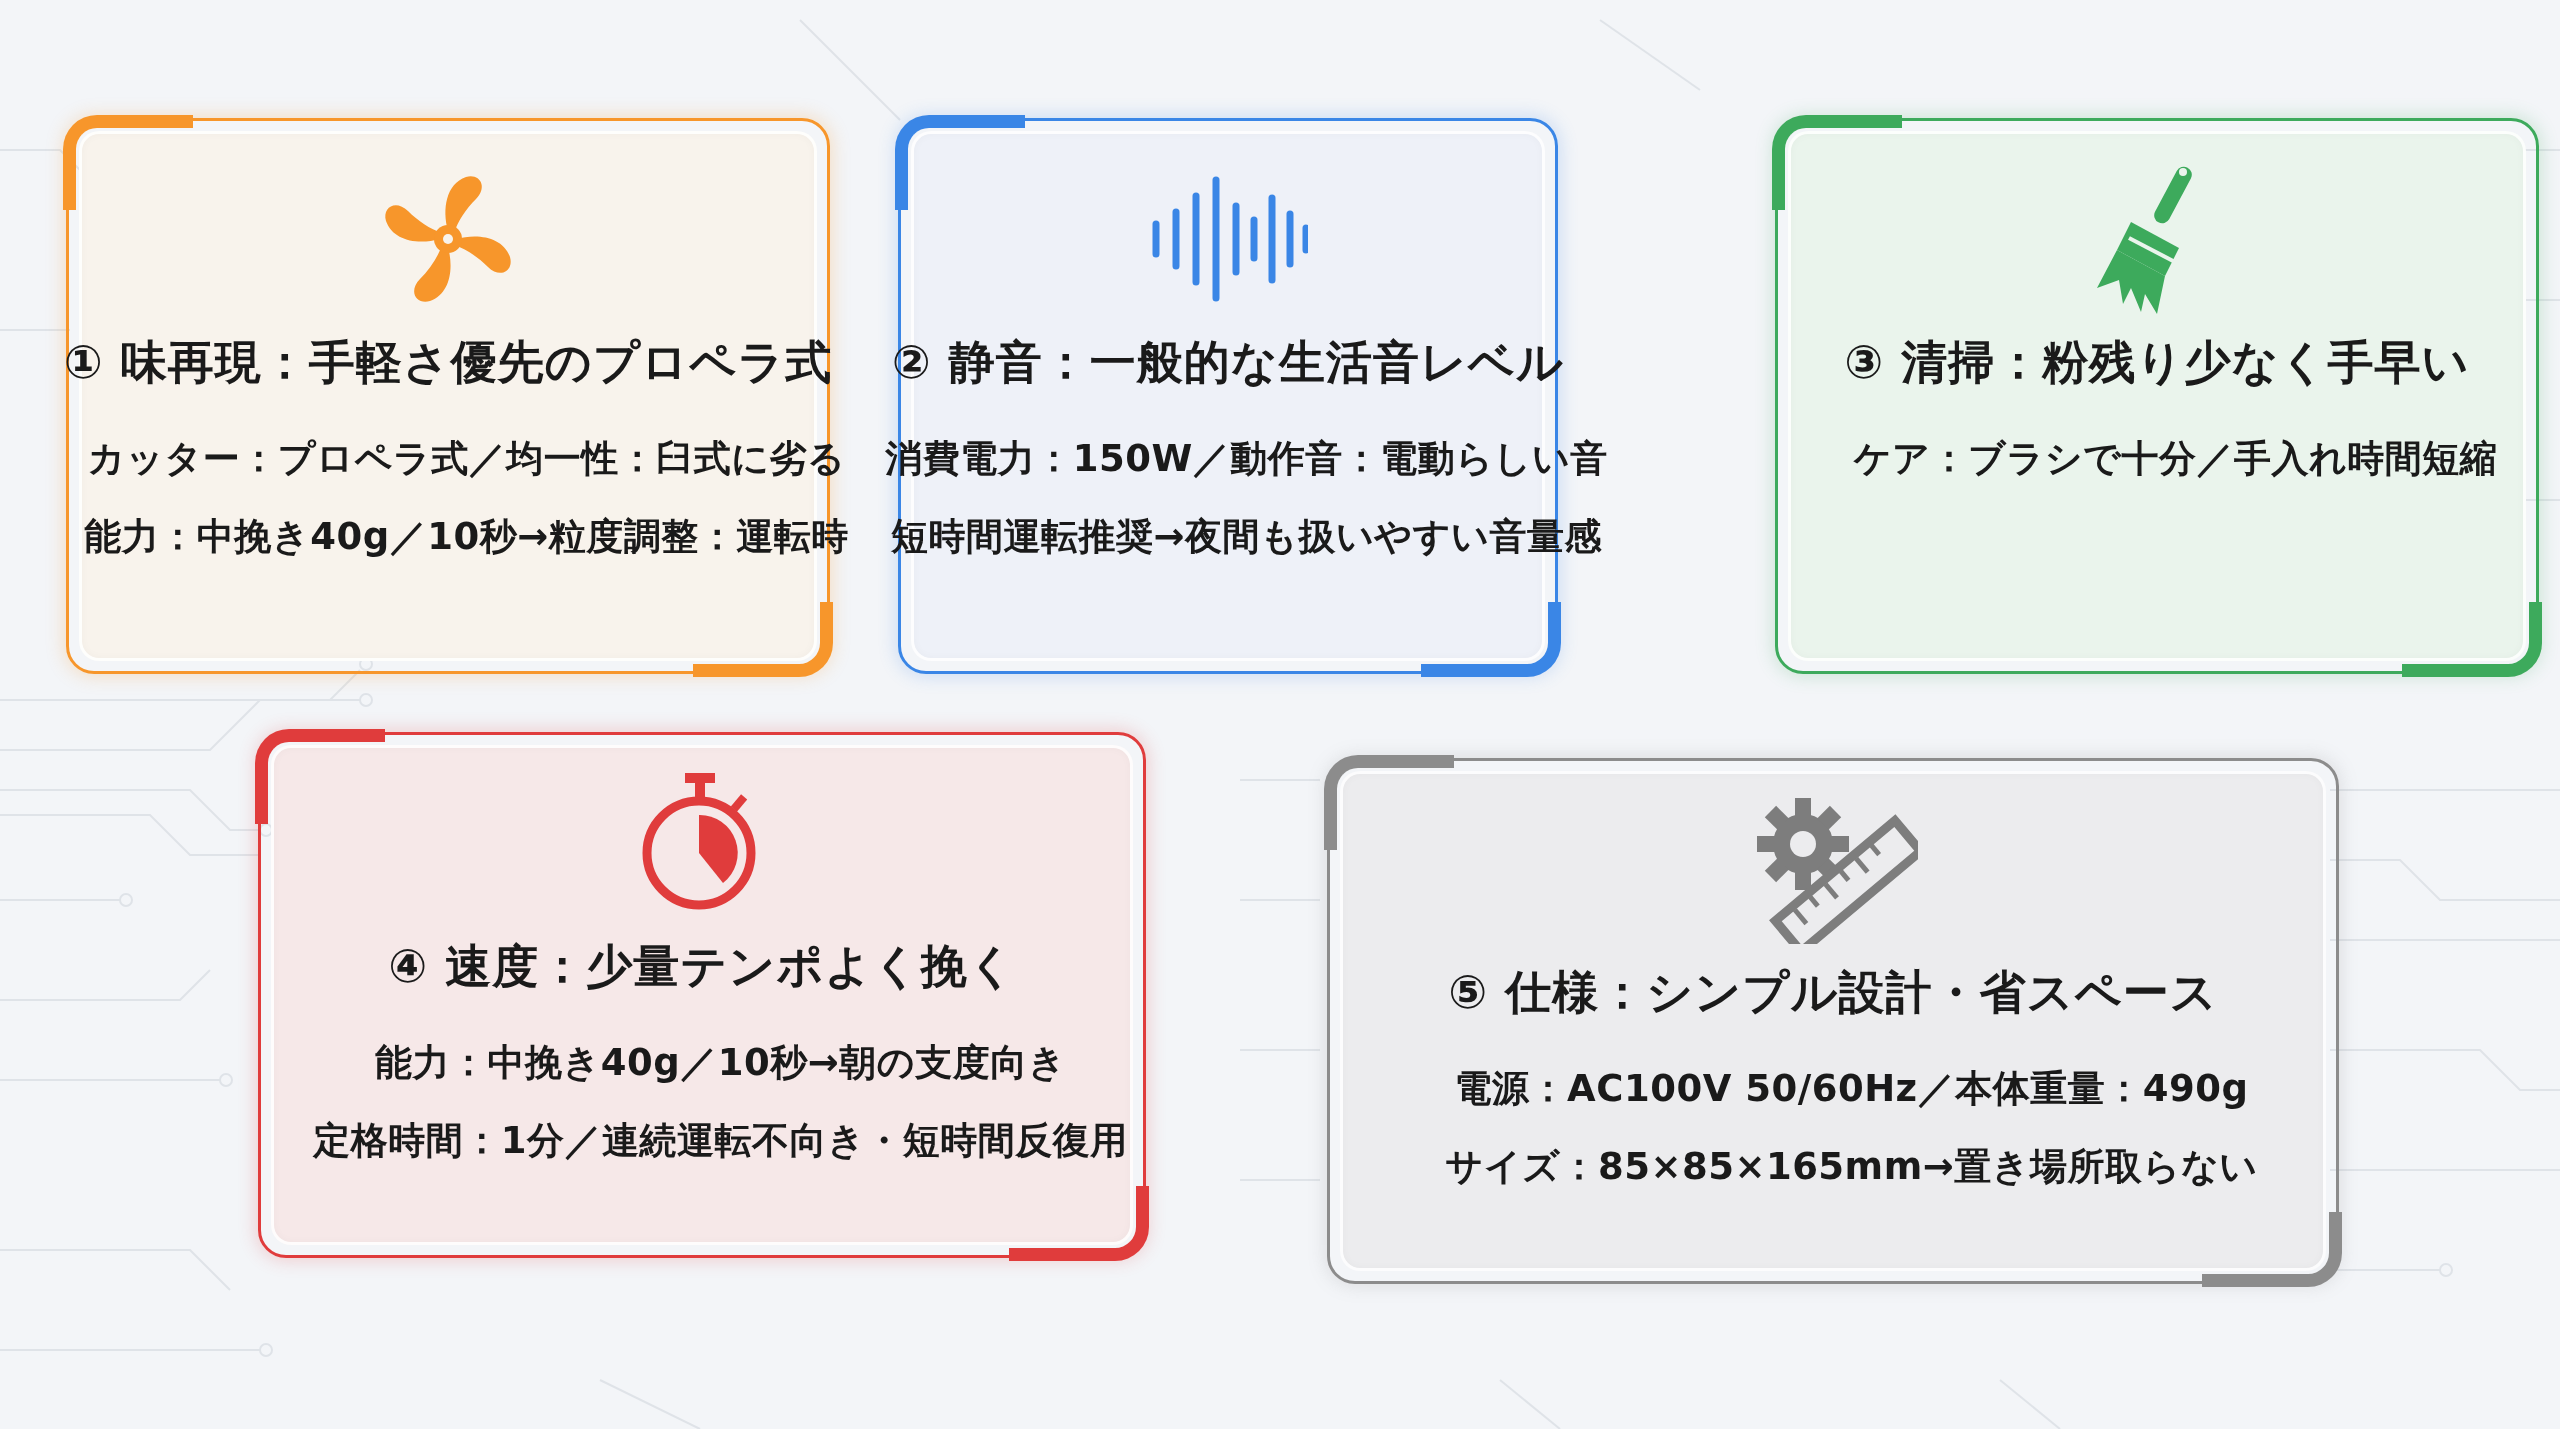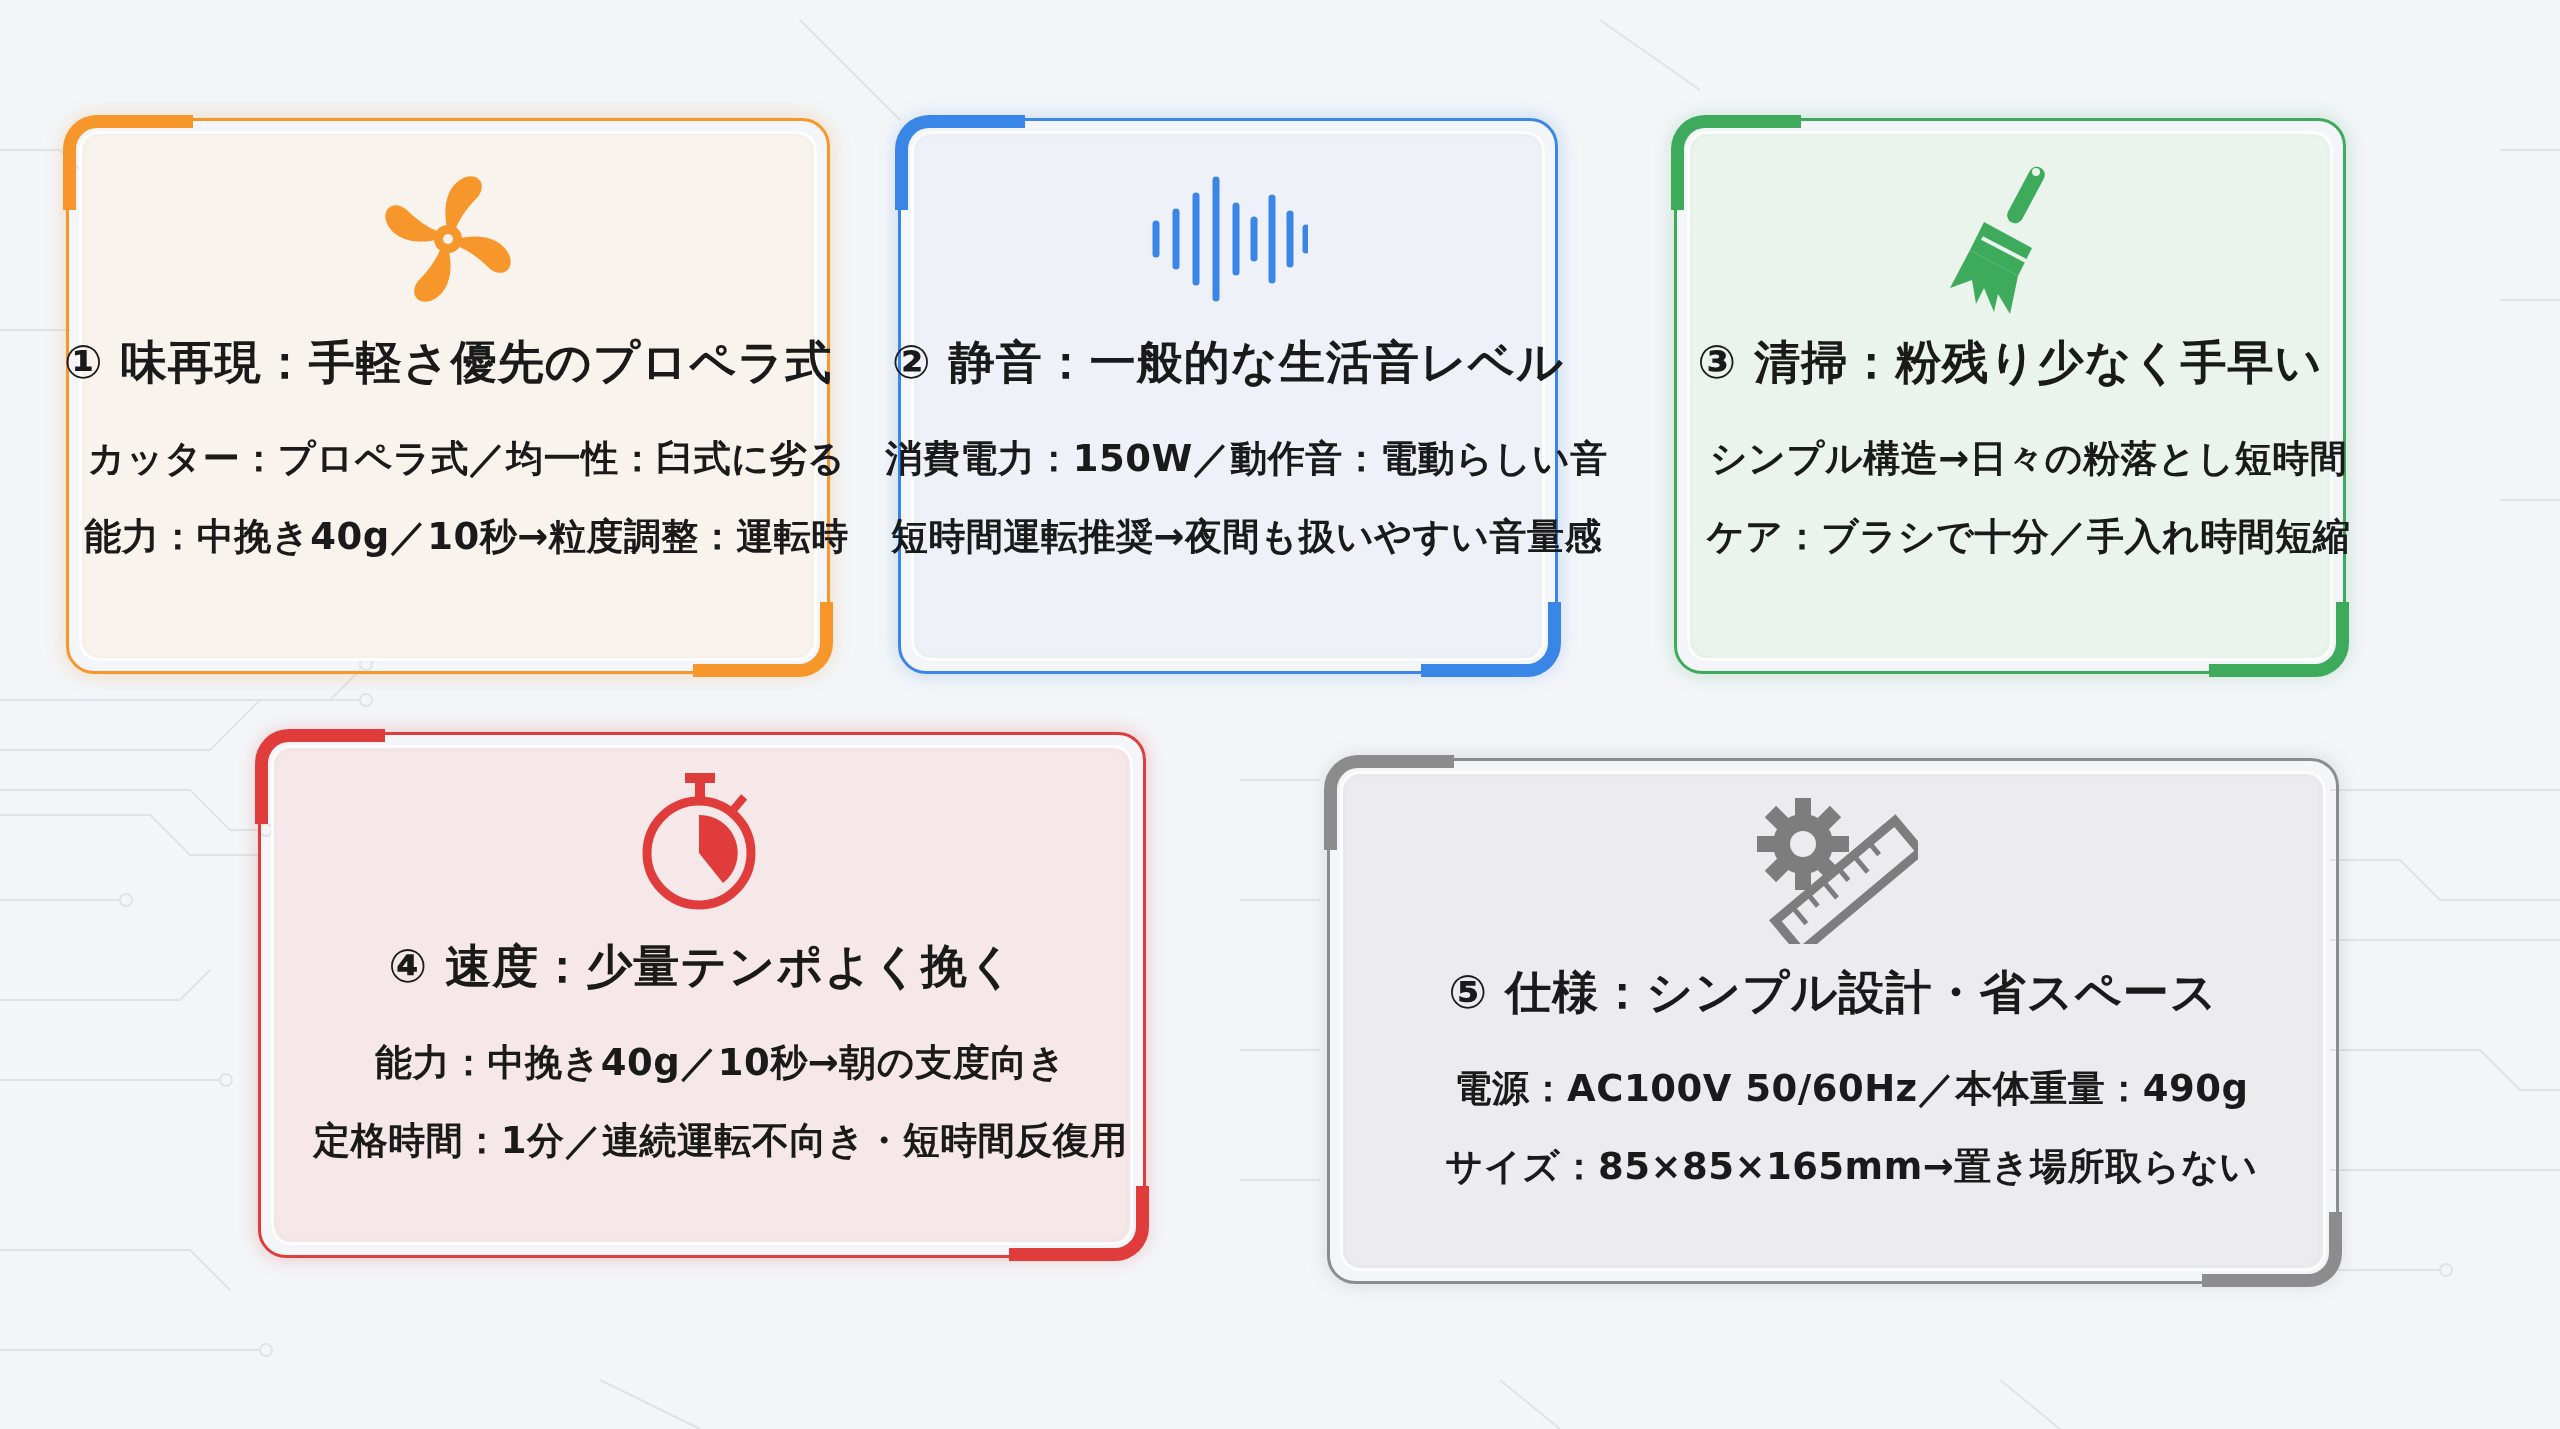--- a/index.html
+++ b/index.html
@@ -129,38 +129,37 @@
       </svg>
     </div>
     <div class="title">② 静音：一般的な生活音レベル</div>
     <div class="lines">
       <div class="line">消費電力：150W／動作音：電動らしい音</div>
       <div class="line">短時間運転推奨→夜間も扱いやすい音量感</div>
     </div>
   </div>
 </div>
 
-<div class="card" style="left:1674px;top:118px;width:672px;height:556px;--accent:#3daa5c;--glow:rgba(61,170,92,0.22);--fill:#eaf4ec;">
+<div class="card" style="left:1775px;top:118px;width:764px;height:556px;--accent:#3daa5c;--glow:rgba(61,170,92,0.22);--fill:#eaf4ec;">
   <div class="bracket-tl"></div>
   <div class="bracket-br"></div>
   <div class="card-inner">
     <div class="icon">
       <svg width="140" height="150" viewBox="0 0 140 150">
         <g fill="#3daa5c">
           <rect x="78" y="0" width="16" height="62" rx="8" transform="rotate(28 86 31)"></rect>
           <path d="M44 58 L92 84 L78 112 L30 86 Z"></path>
           <path d="M30 86 L78 112 L70 150 L58 130 L54 148 L44 124 L36 140 L32 116 L10 124 Z"></path>
         </g>
         <line x1="42" y1="74" x2="88" y2="98" stroke="#eaf4ec" stroke-width="4"></line>
         <circle cx="96" cy="8" r="4" fill="#eaf4ec"></circle>
       </svg>
     </div>
     <div class="title">③ 清掃：粉残り少なく手早い</div>
     <div class="lines">
-      <div class="line">シンプル構造→日々の粉落とし短時間</div>
       <div class="line">ケア：ブラシで十分／手入れ時間短縮</div>
     </div>
   </div>
 </div>
 
 <div class="card" style="left:258px;top:732px;width:888px;height:526px;--accent:#e03c3c;--glow:rgba(224,60,60,0.22);--fill:#f6e8e8;">
   <div class="bracket-tl"></div>
   <div class="bracket-br"></div>
   <div class="card-inner">
     <div class="icon" style="margin-top:20px;">

